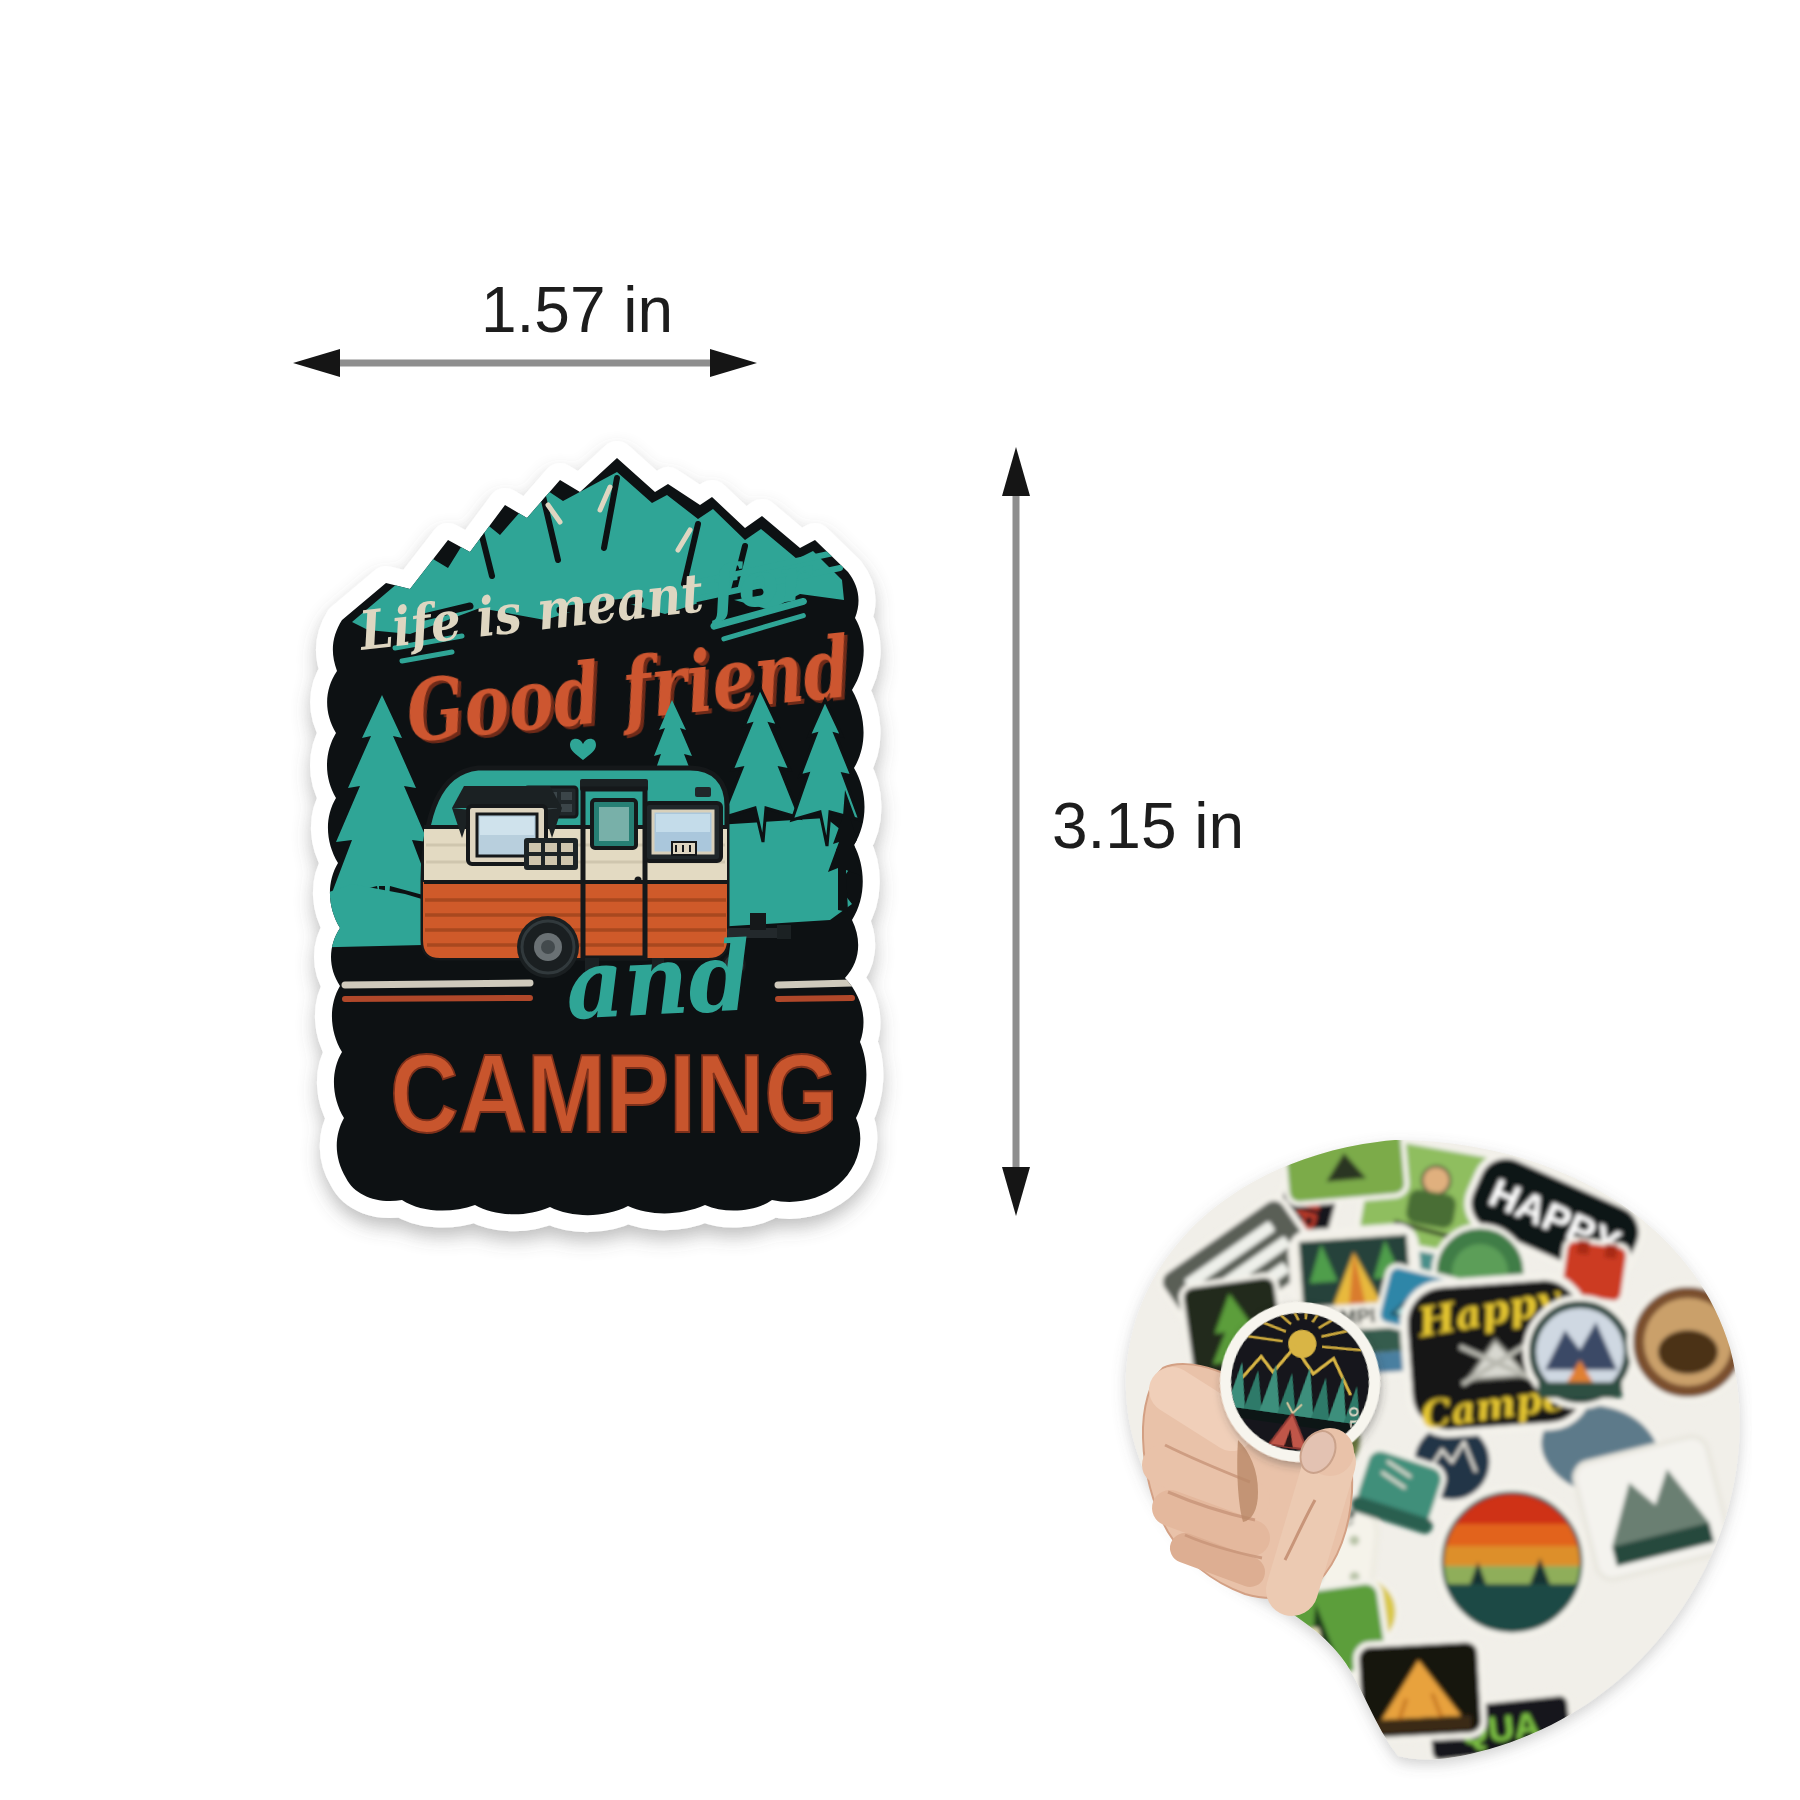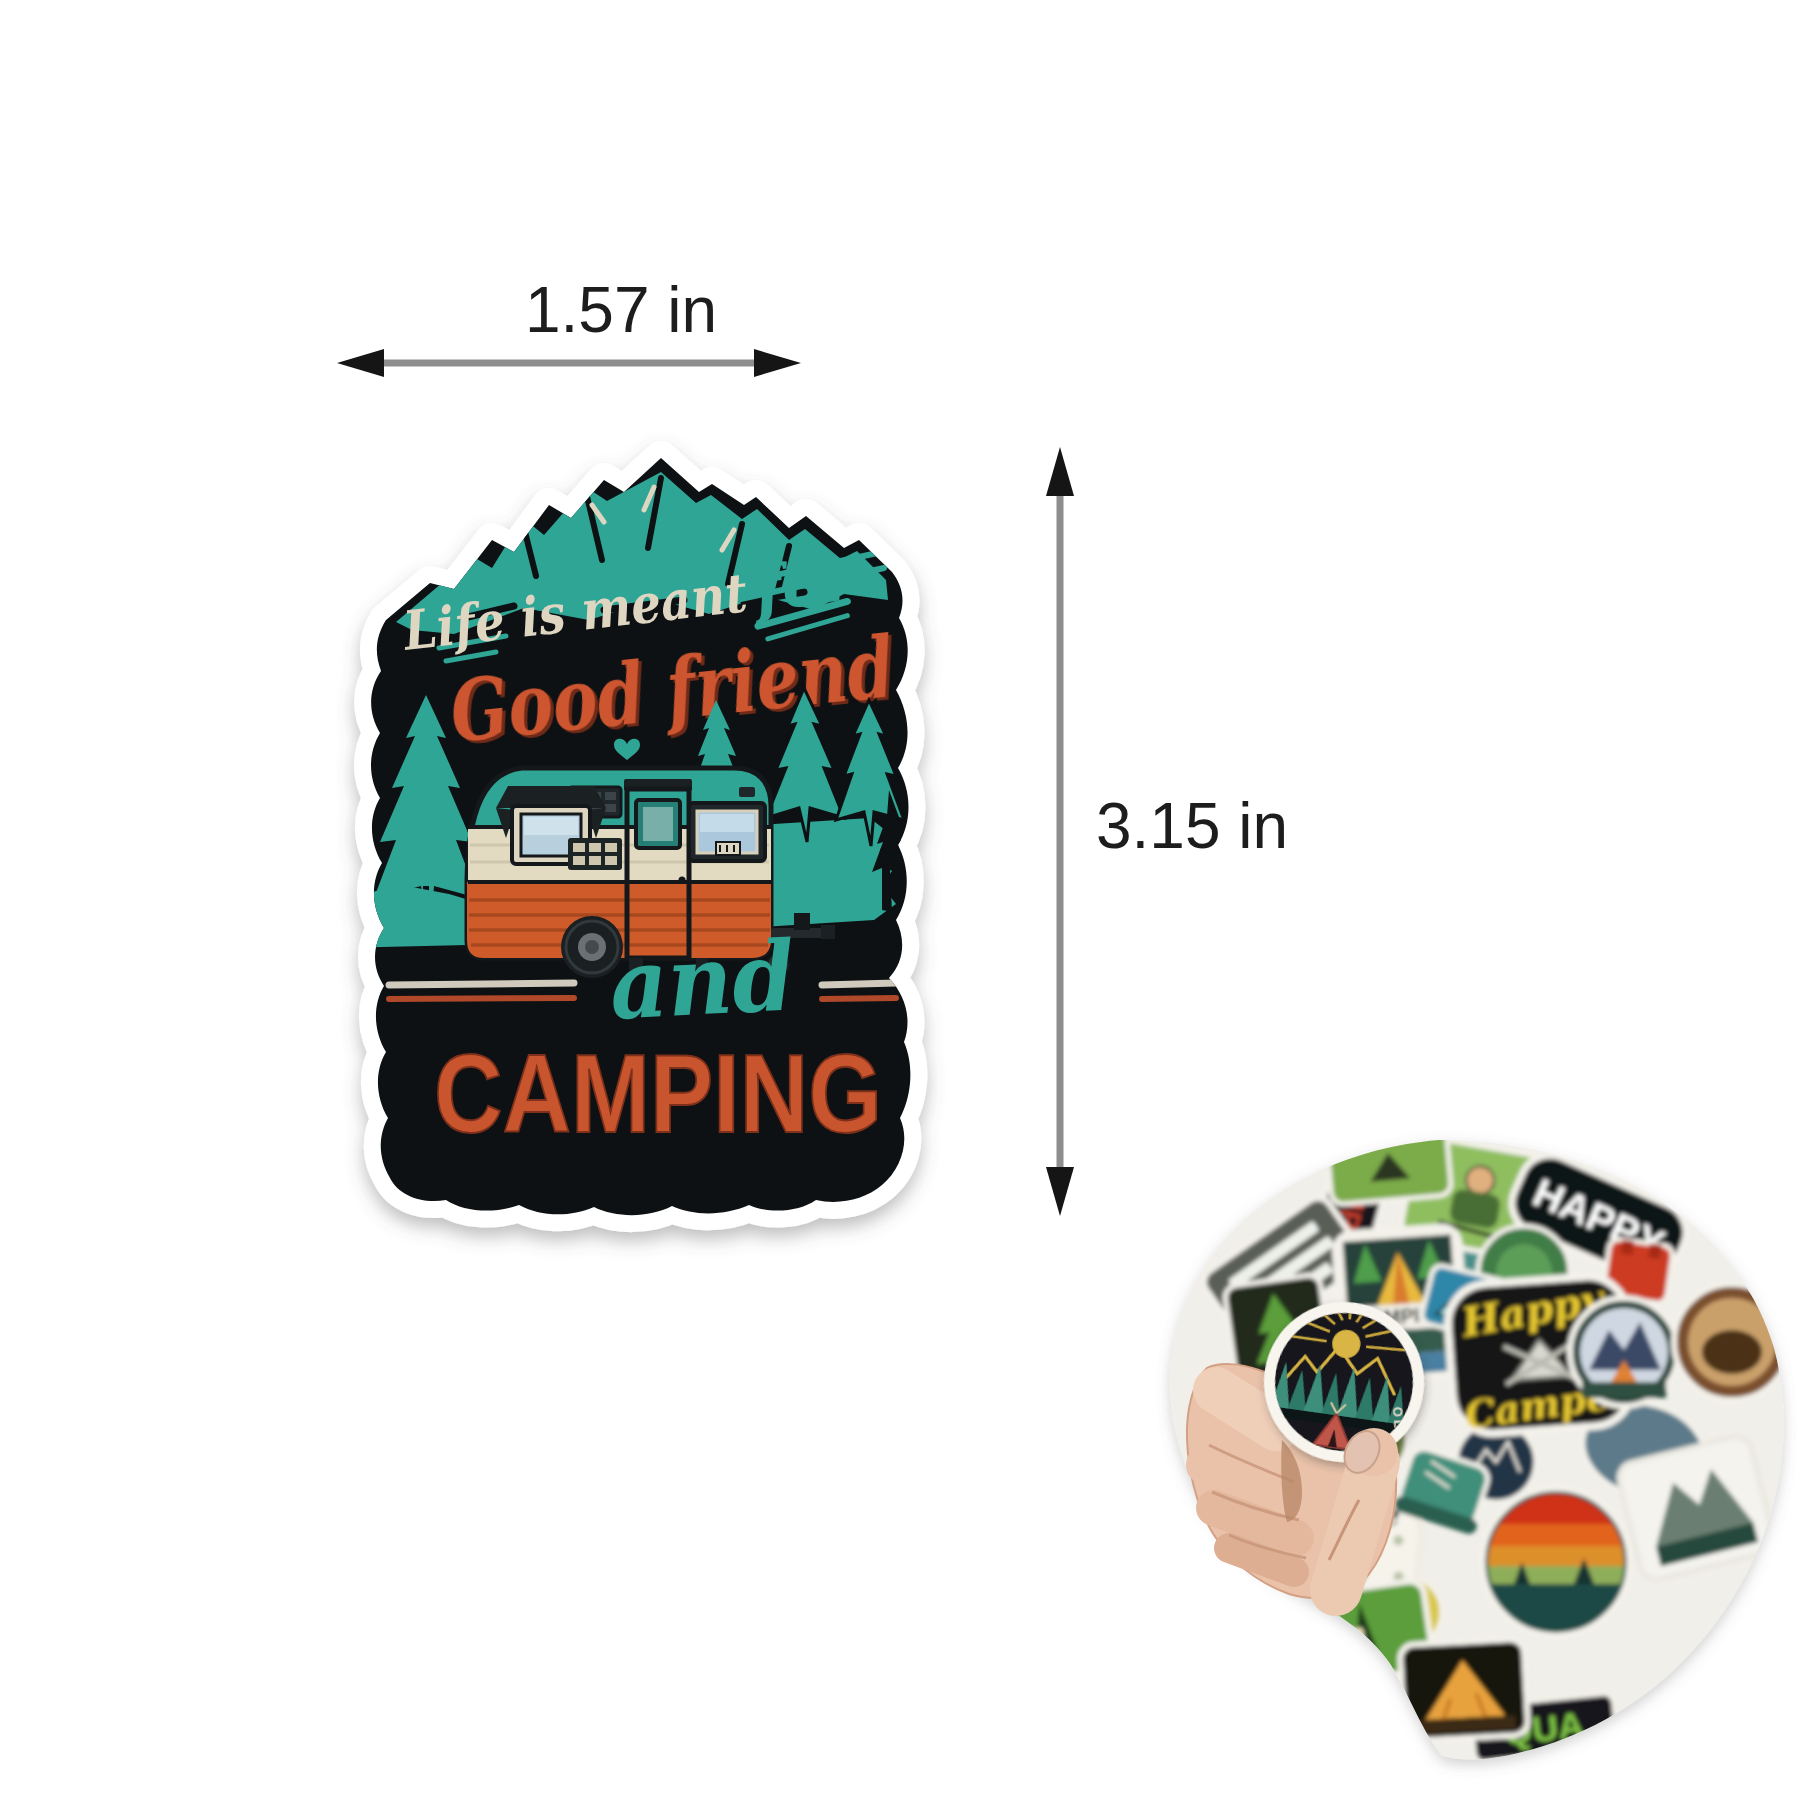--- a/index.html
+++ b/index.html
@@ -1,17 +1,17 @@
 <!DOCTYPE html>
 <html><head>
 <meta charset="utf-8">
 <style>
   html,body{margin:0;padding:0;background:#ffffff;}
   #stage{position:relative;width:1752px;height:1800px;background:#ffffff;overflow:hidden;
-         font-family:"Liberation Sans", sans-serif;margin-left:44px;}
+         font-family:"Liberation Sans", sans-serif;}
   svg{display:block;}
   text{user-select:none;}
   .dim-label{font-family:"Liberation Sans", sans-serif;font-size:64px;fill:#1d1d1d;}
   .script{font-family:"DejaVu Serif", serif;font-style:italic;font-weight:bold;}
   .caps{font-family:"Liberation Sans", sans-serif;font-weight:bold;}
 </style>
 </head>
 <body>
 
 <div id="stage">

